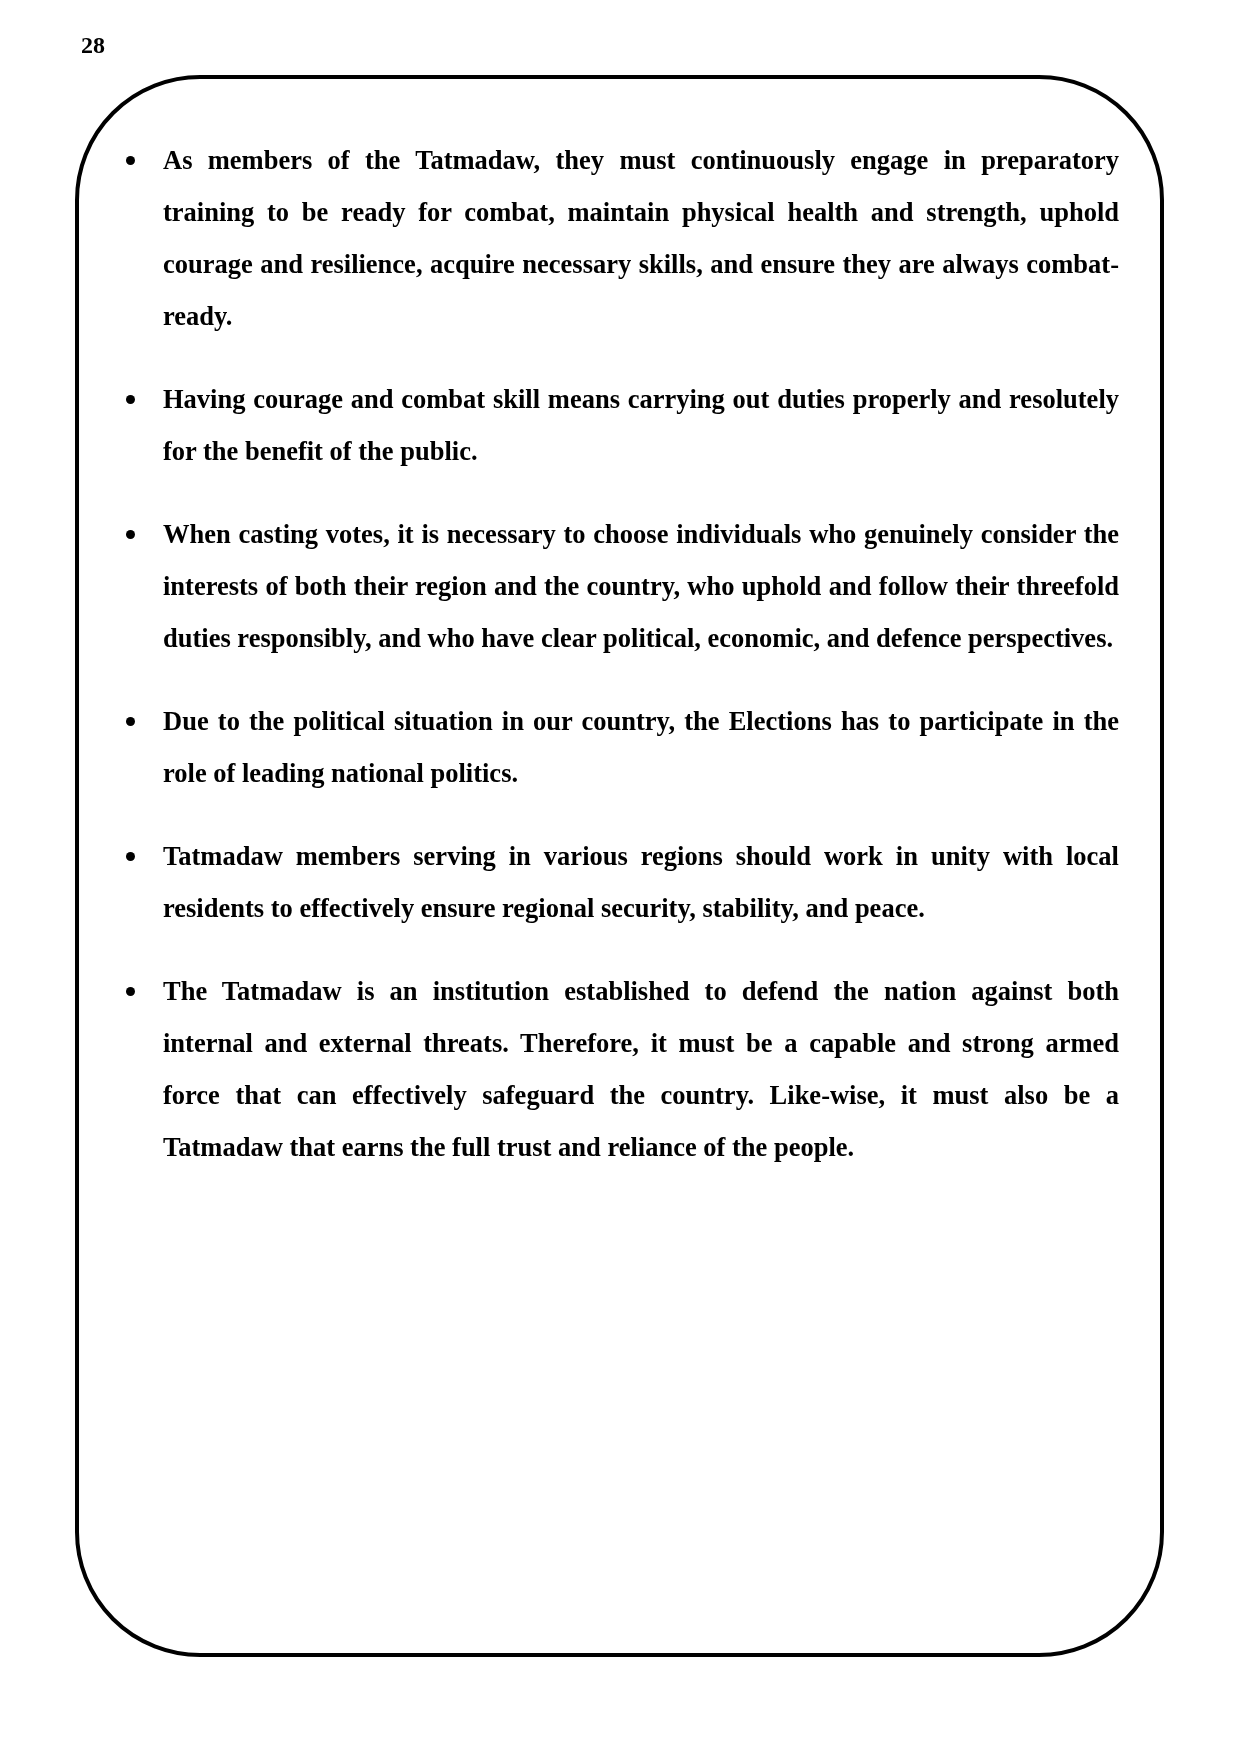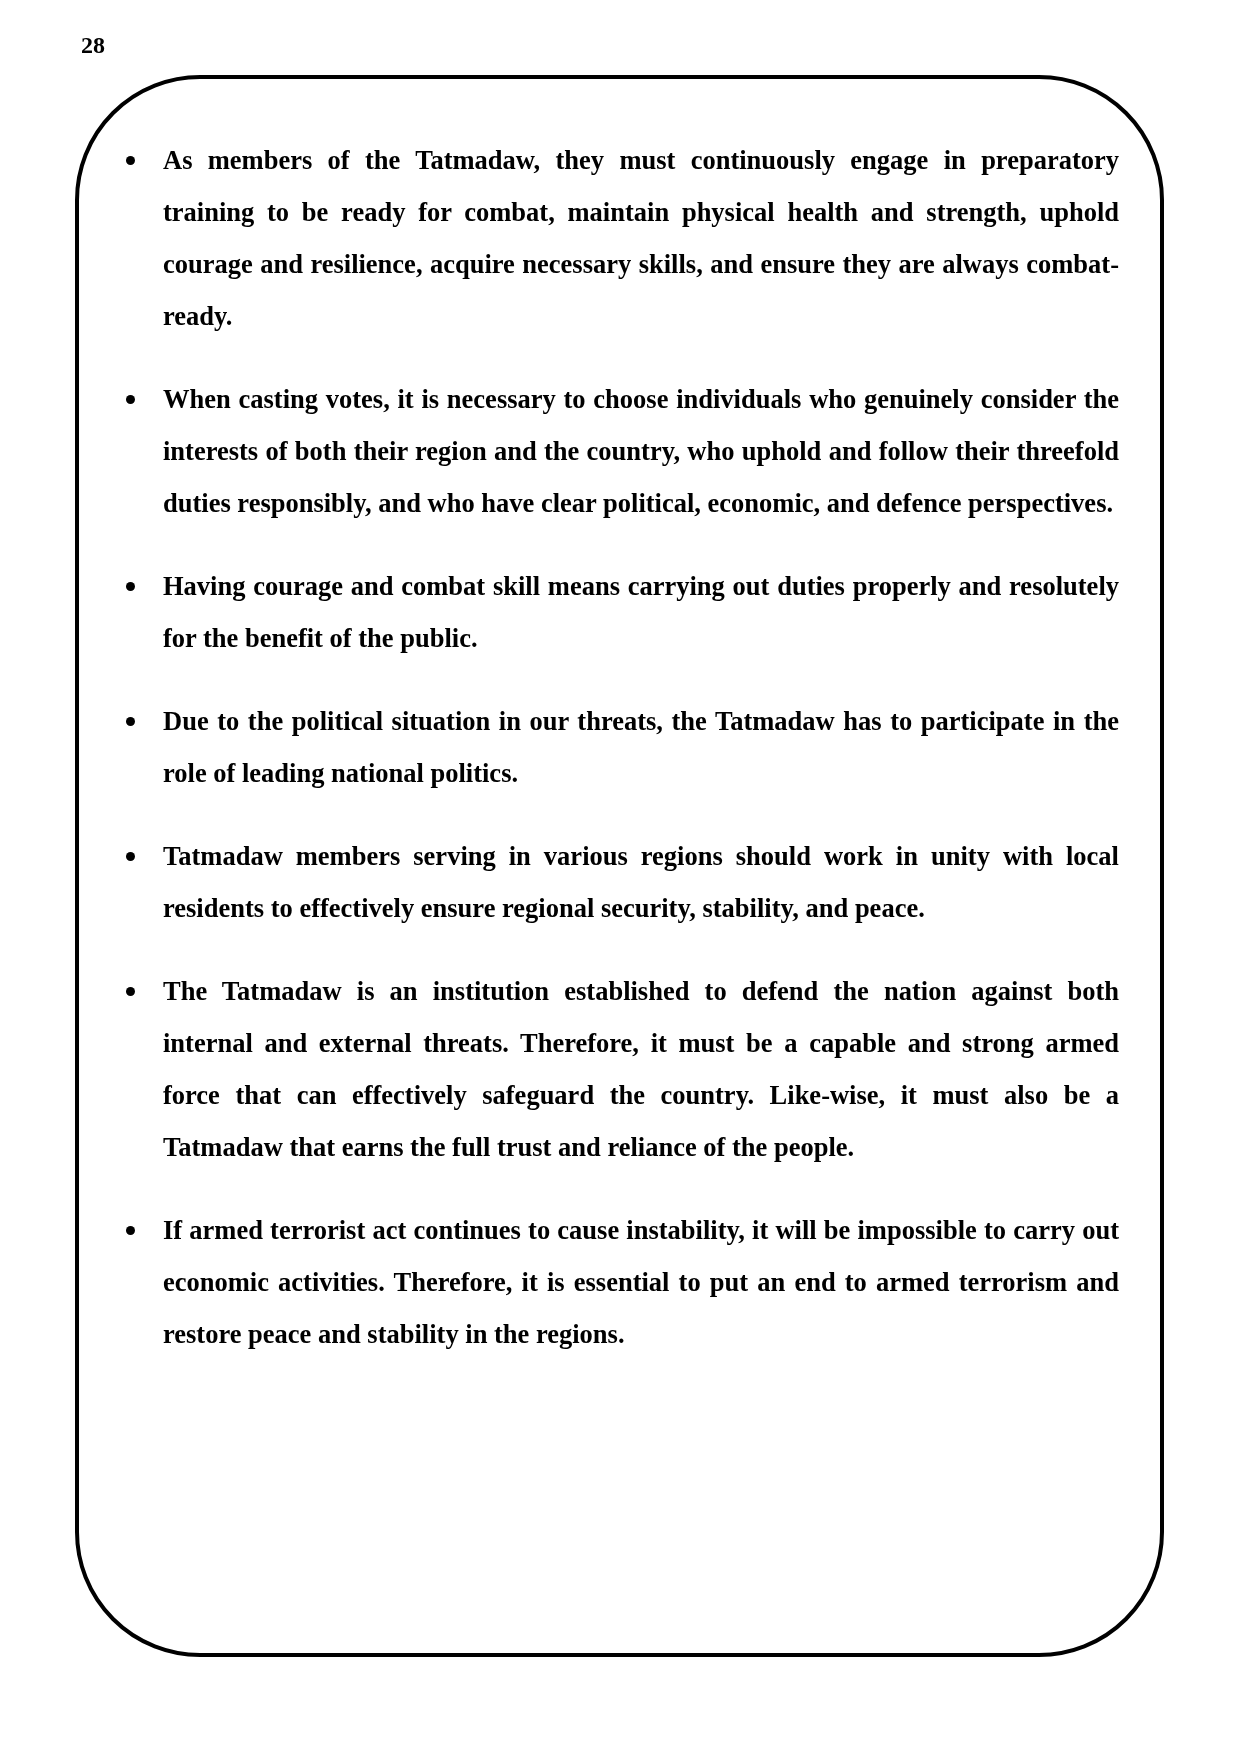--- a/index.html
+++ b/index.html
@@ -39,35 +39,31 @@
 
 <div class="frame"></div>
 
 <ul class="bullet-list">
   <li class="bullet-item">
     <span class="bullet-dot"></span>
     <span>As members of the Tatmadaw, they must continuously engage in preparatory training to be ready for combat, maintain physical health and strength, uphold courage and resilience, acquire necessary skills, and ensure they are always combat-ready.</span>
   </li>
   <li class="bullet-item">
     <span class="bullet-dot"></span>
+    <span>Having courage and combat skill means carrying out duties properly and resolutely for the benefit of the public.</span>
+  </li>
+  <li class="bullet-item">
+    <span class="bullet-dot"></span>
     <span>When casting votes, it is necessary to choose individuals who genuinely consider the interests of both their region and the country, who uphold and follow their threefold duties responsibly, and who have clear political, economic, and defence perspectives.</span>
   </li>
   <li class="bullet-item">
     <span class="bullet-dot"></span>
-    <span>Having courage and combat skill means carrying out duties properly and resolutely for the benefit of the public.</span>
-  </li>
-  <li class="bullet-item">
-    <span class="bullet-dot"></span>
-    <span>Due to the political situation in our threats, the Tatmadaw has to participate in the role of leading national politics.</span>
+    <span>Due to the political situation in our country, the Elections has to participate in the role of leading national politics.</span>
   </li>
   <li class="bullet-item">
     <span class="bullet-dot"></span>
     <span>Tatmadaw members serving in various regions should work in unity with local residents to effectively ensure regional security, stability, and peace.</span>
   </li>
   <li class="bullet-item">
     <span class="bullet-dot"></span>
     <span>The Tatmadaw is an institution established to defend the nation against both internal and external threats. Therefore, it must be a capable and strong armed force that can effectively safeguard the country. Like-wise, it must also be a Tatmadaw that earns the full trust and reliance of the people.</span>
   </li>
-  <li class="bullet-item">
-    <span class="bullet-dot"></span>
-    <span>If armed terrorist act continues to cause instability, it will be impossible to carry out economic activities. Therefore, it is essential to put an end to armed terrorism and restore peace and stability in the regions.</span>
-  </li>
 </ul>
 
 </body></html>

